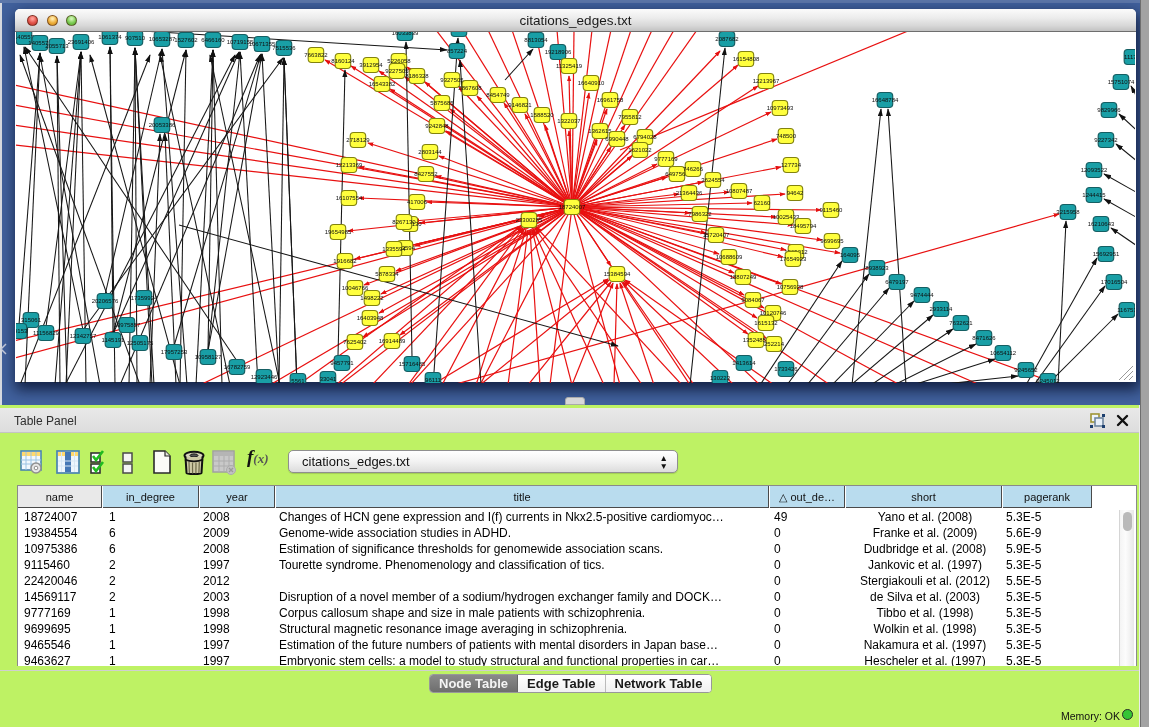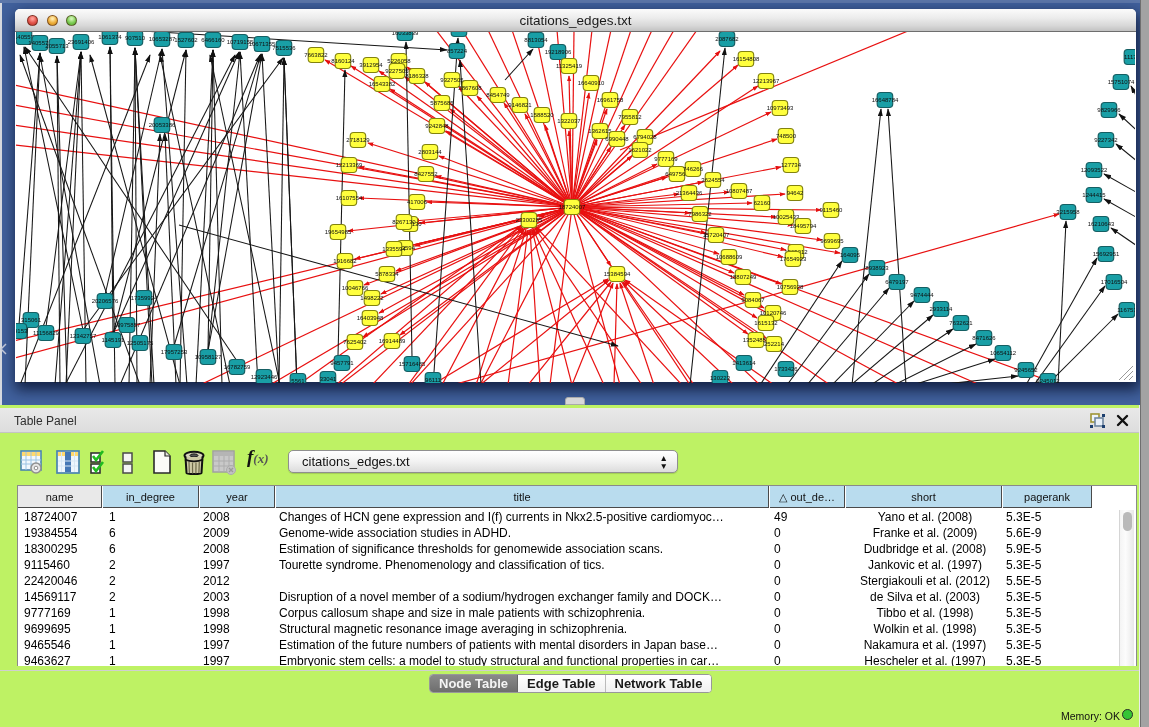--- a/index.html
+++ b/index.html
@@ -700,21 +700,21 @@
 <div class="tr">
             <span class="c0">19384554</span>
             <span class="c1">6</span>
             <span class="c2">2009</span>
             <span class="c3">Genome-wide association studies in ADHD.</span>
             <span class="c4">0</span>
             <span class="c5">Franke et al. (2009)</span>
             <span class="c6">5.6E-9</span>
           </div>
 <div class="tr">
-            <span class="c0">18300295</span>
+            <span class="c0">10975386</span>
             <span class="c1">6</span>
             <span class="c2">2008</span>
             <span class="c3">Estimation of significance thresholds for genomewide association scans.</span>
             <span class="c4">0</span>
             <span class="c5">Dudbridge et al. (2008)</span>
             <span class="c6">5.9E-5</span>
           </div>
 <div class="tr">
             <span class="c0">9115460</span>
             <span class="c1">2</span>

